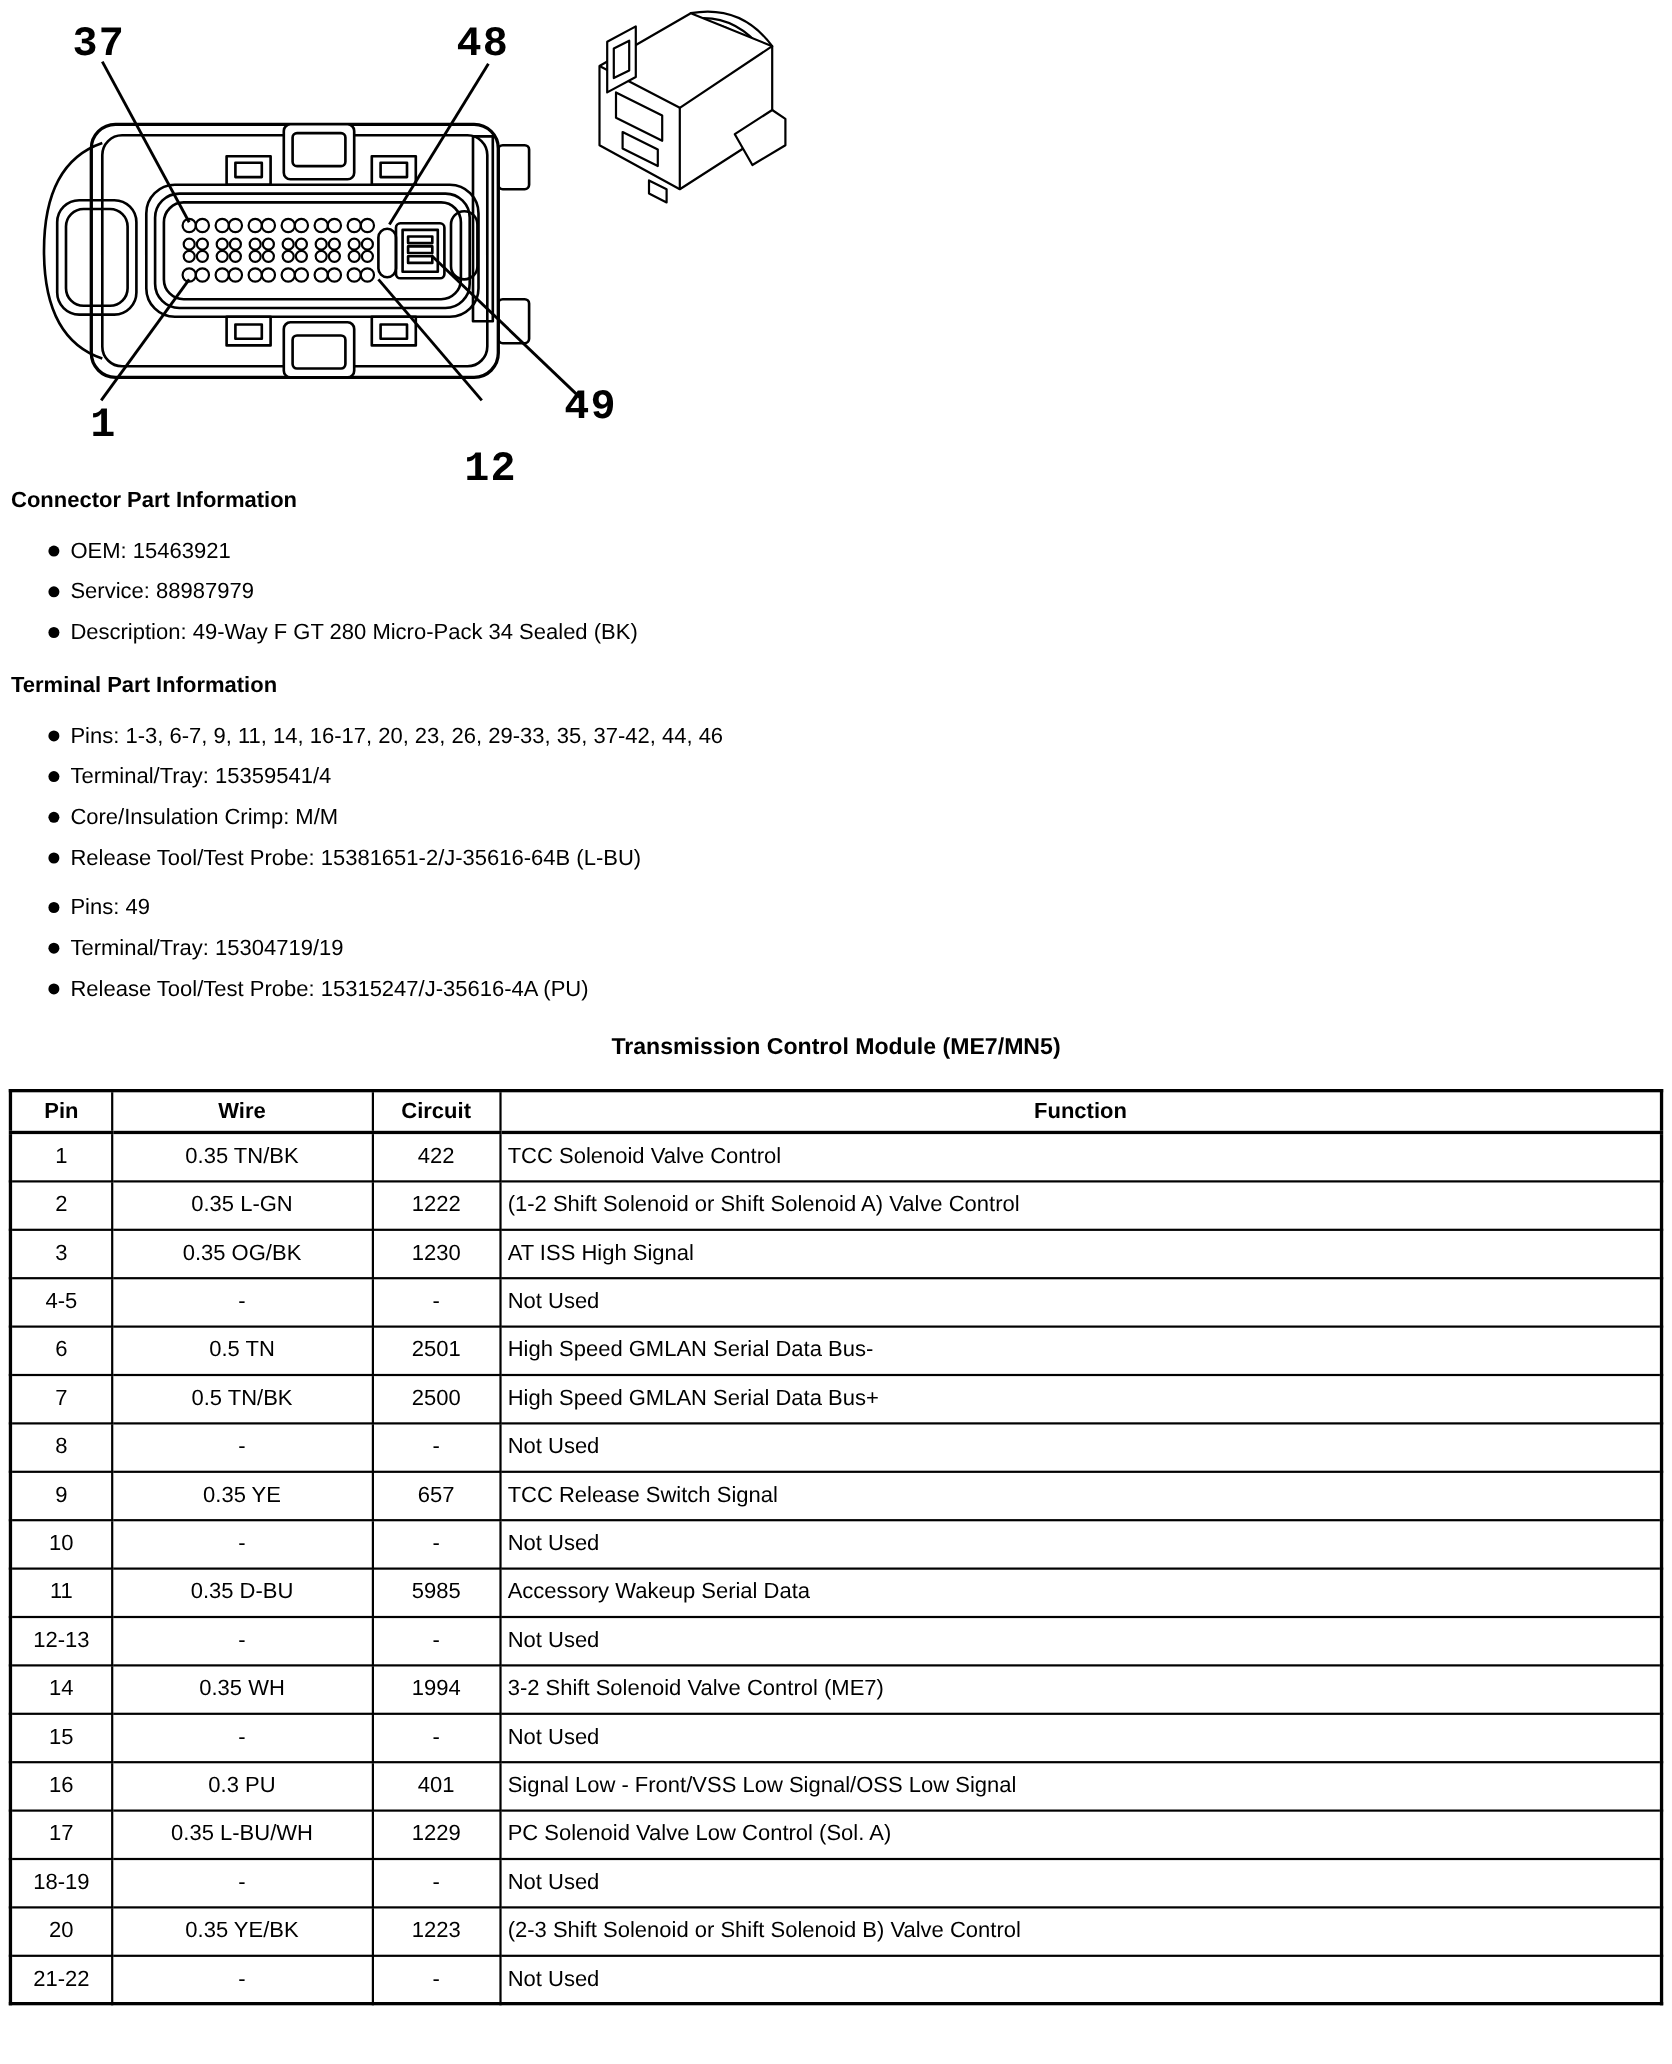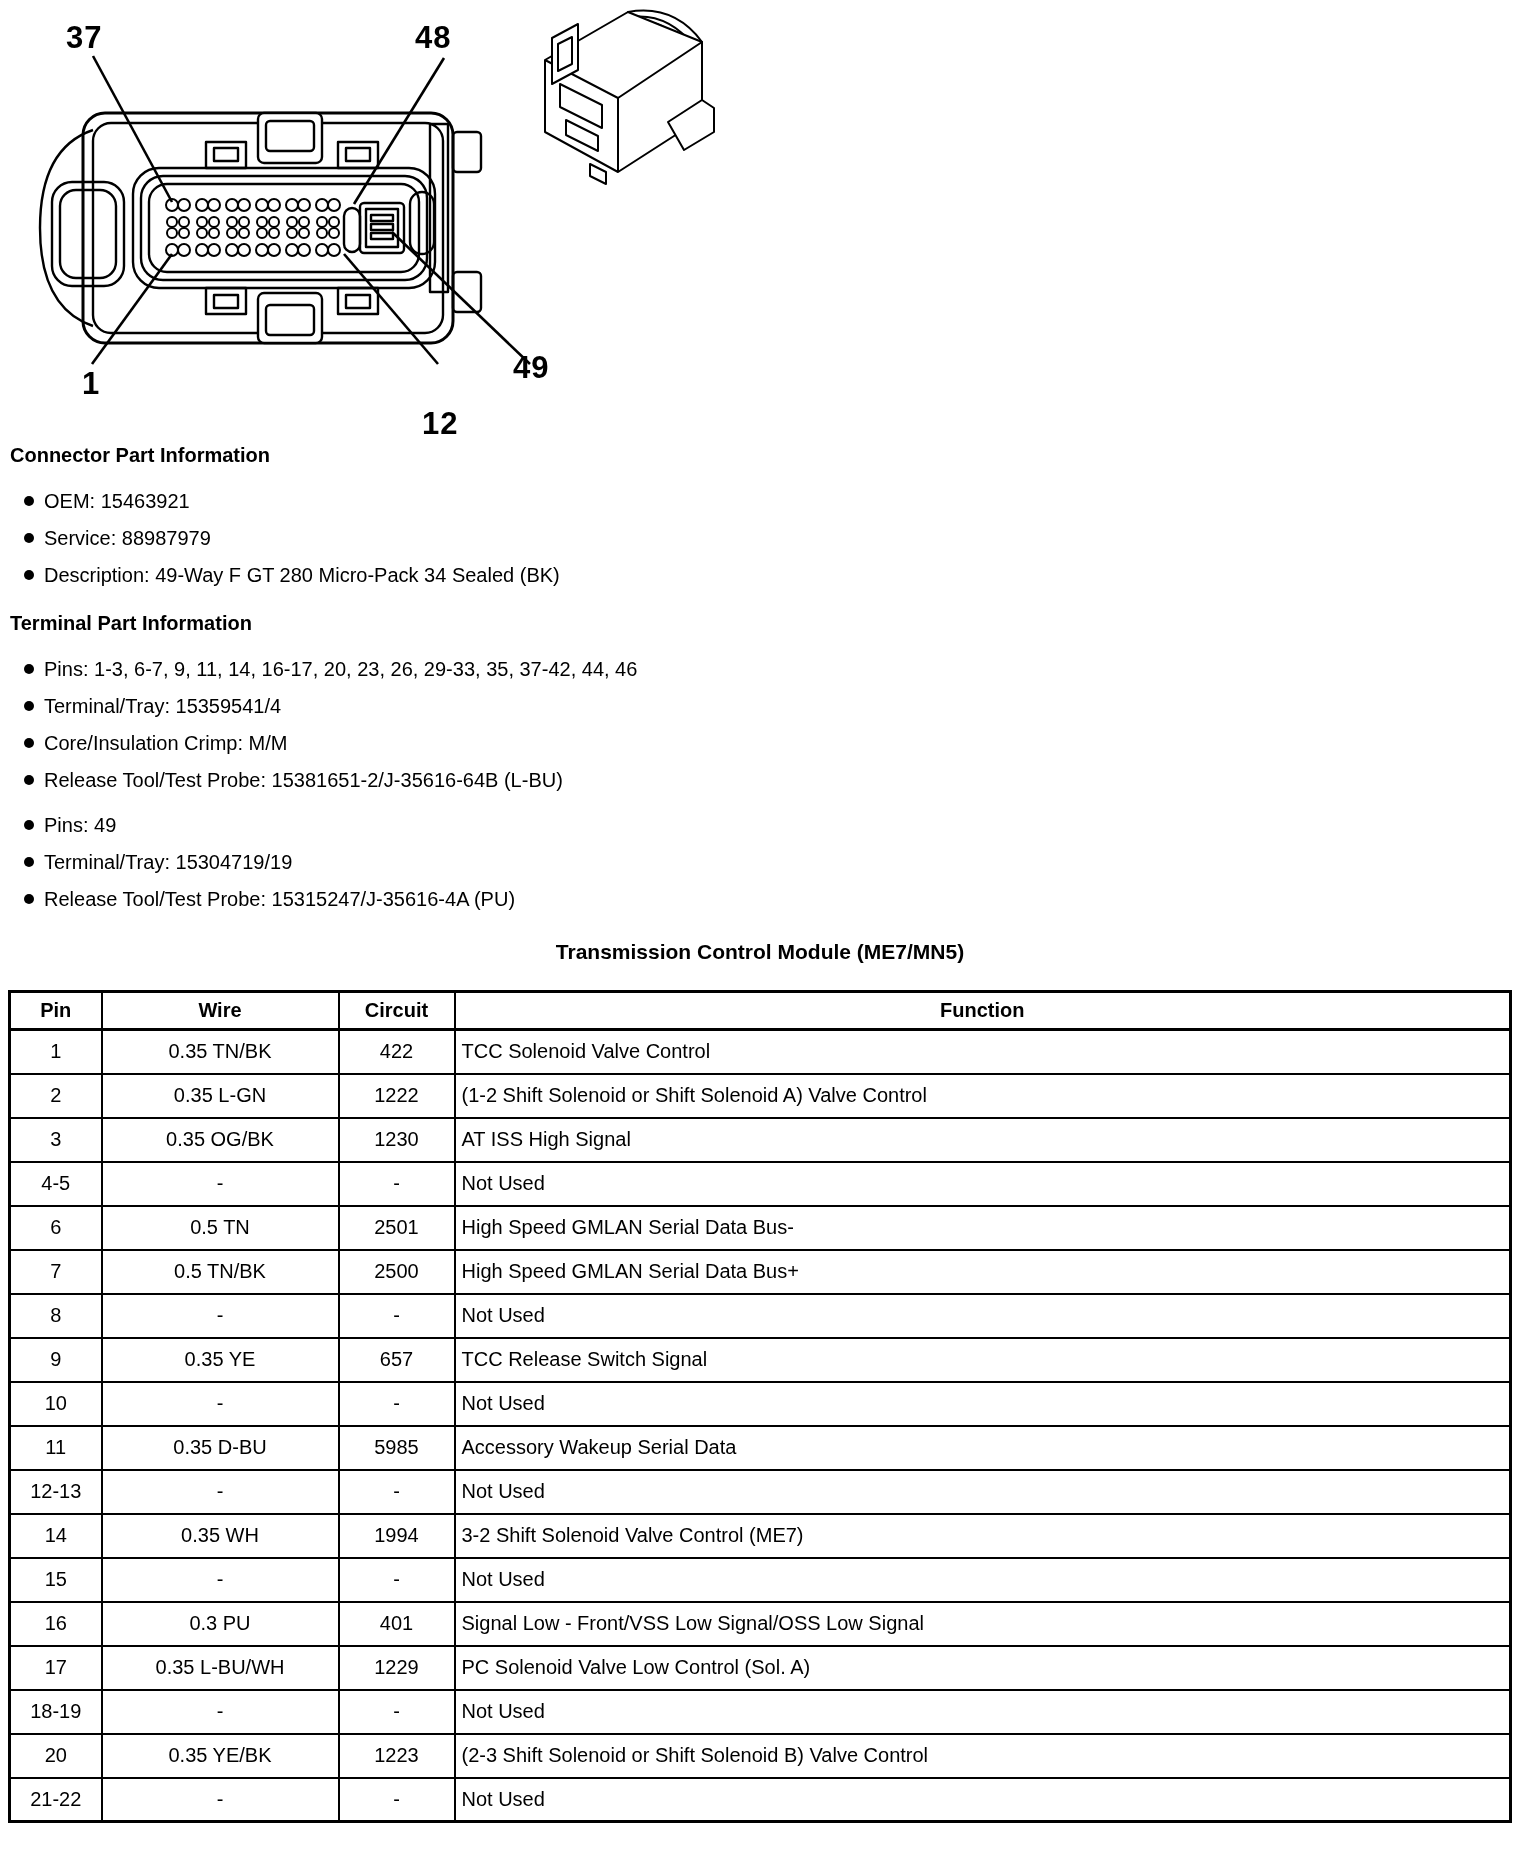--- a/index.html
+++ b/index.html
@@ -7,29 +7,30 @@
   body {
     width: 1520px; height: 1876px; overflow: hidden;
     color: #000;
     font-family: "Liberation Sans", sans-serif;
   }
   
   .diagram { position: relative; width: 770px; height: 418px; }
   .diagram svg { position: absolute; left: 0; top: 0; }
   .callout {
     position: absolute;
-    font-size: 31px; font-weight: bold; letter-spacing: 1px;
+    font-size: 38px; font-weight: bold; letter-spacing: 1px;
     line-height: 1;
+    font-family: Liberation Mono, monospace;
   }
   
   .section-heading {
     font-size: 20px; font-weight: bold;
     margin: 26px 0 12px 10px;
   }
-  ul.bullets { list-style: none; margin: 23px 0 0 0; }
+  ul.bullets { list-style: none; margin: 23px 0 0 0; padding-left: 20px; }
   ul.bullets li {
     position: relative;
     padding-left: 44px;
     font-size: 20px; line-height: 22px;
     margin-bottom: 15px;
   }
   ul.bullets li::before {
     content: "";
     position: absolute; left: 24px; top: 6px;
     width: 10px; height: 10px; border-radius: 50%;

